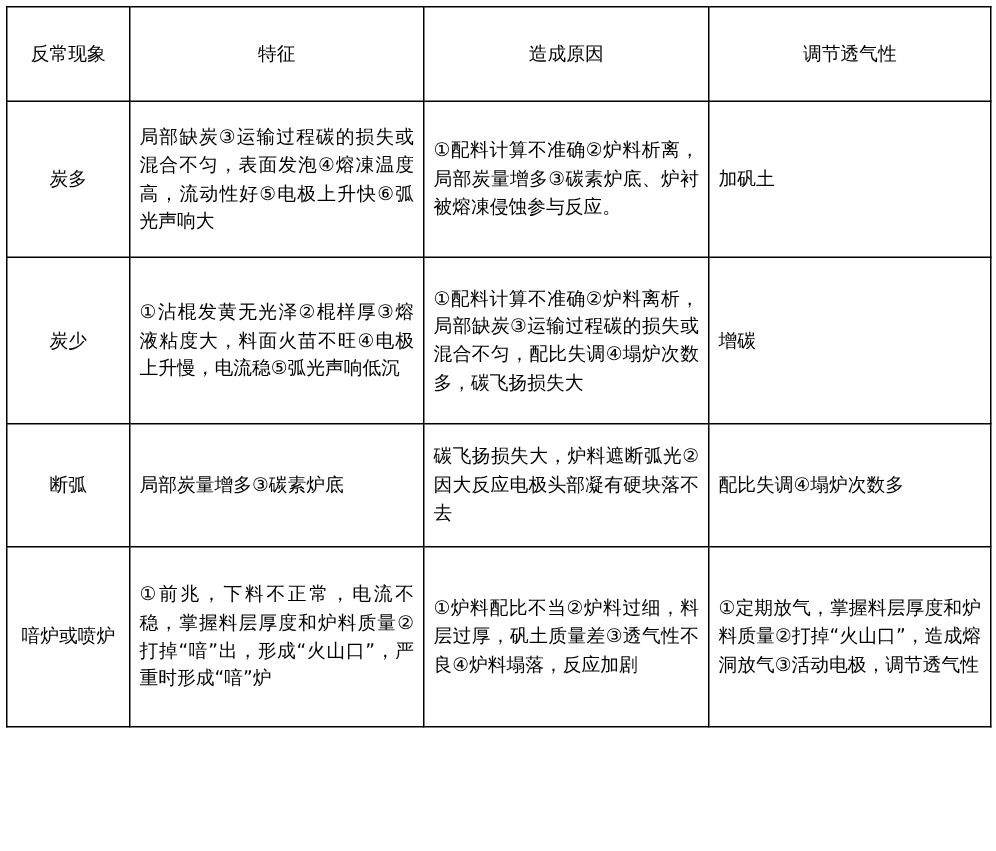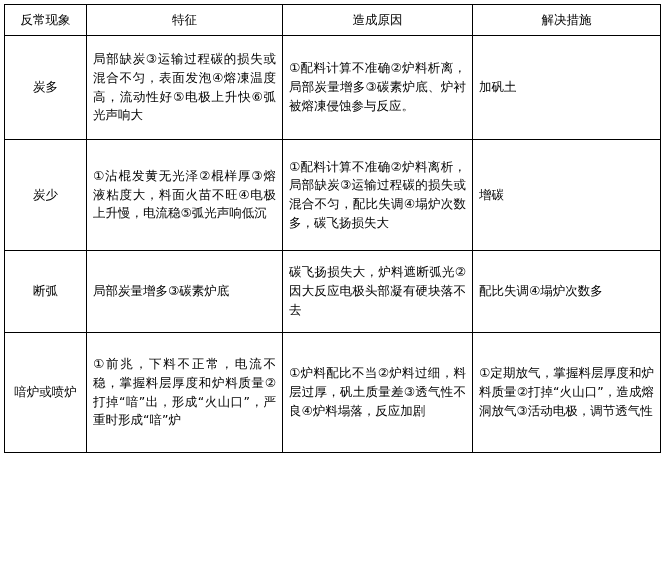--- a/index.html
+++ b/index.html
@@ -30,21 +30,21 @@
     border: 1px solid #000000;
     vertical-align: middle;
     padding: 4px 6px;
     font-size: 12.5px;
     line-height: 1.5;
   }
   table.grid thead th {
     text-align: center;
     font-weight: normal;
     height: 26px;
-    padding: 2px 4px;
+    padding: 18px 4px;
   }
   td.rowhead {
     text-align: center;
     white-space: nowrap;
   }
   td.cell {
     text-align: justify;
     text-justify: inter-ideograph;
   }
   td.cell-center {
@@ -70,21 +70,21 @@
       <col class="c0">
       <col class="c1">
       <col class="c2">
       <col class="c3">
     </colgroup>
     <thead>
       <tr class="r0">
         <th>反常现象</th>
         <th>特征</th>
         <th>造成原因</th>
-        <th>解决措施</th>
+        <th>调节透气性</th>
       </tr>
     </thead>
     <tbody>
       <tr class="r1">
         <td class="rowhead">炭多</td>
         <td class="cell">局部缺炭③运输过程碳的损失或混合不匀，表面发泡④熔凍温度高，流动性好⑤电极上升快⑥弧光声响大</td>
         <td class="cell">①配料计算不准确②炉料析离，局部炭量增多③碳素炉底、炉衬被熔凍侵蚀参与反应。</td>
         <td class="cell-center">加矾土</td>
       </tr>
       <tr class="r2">

